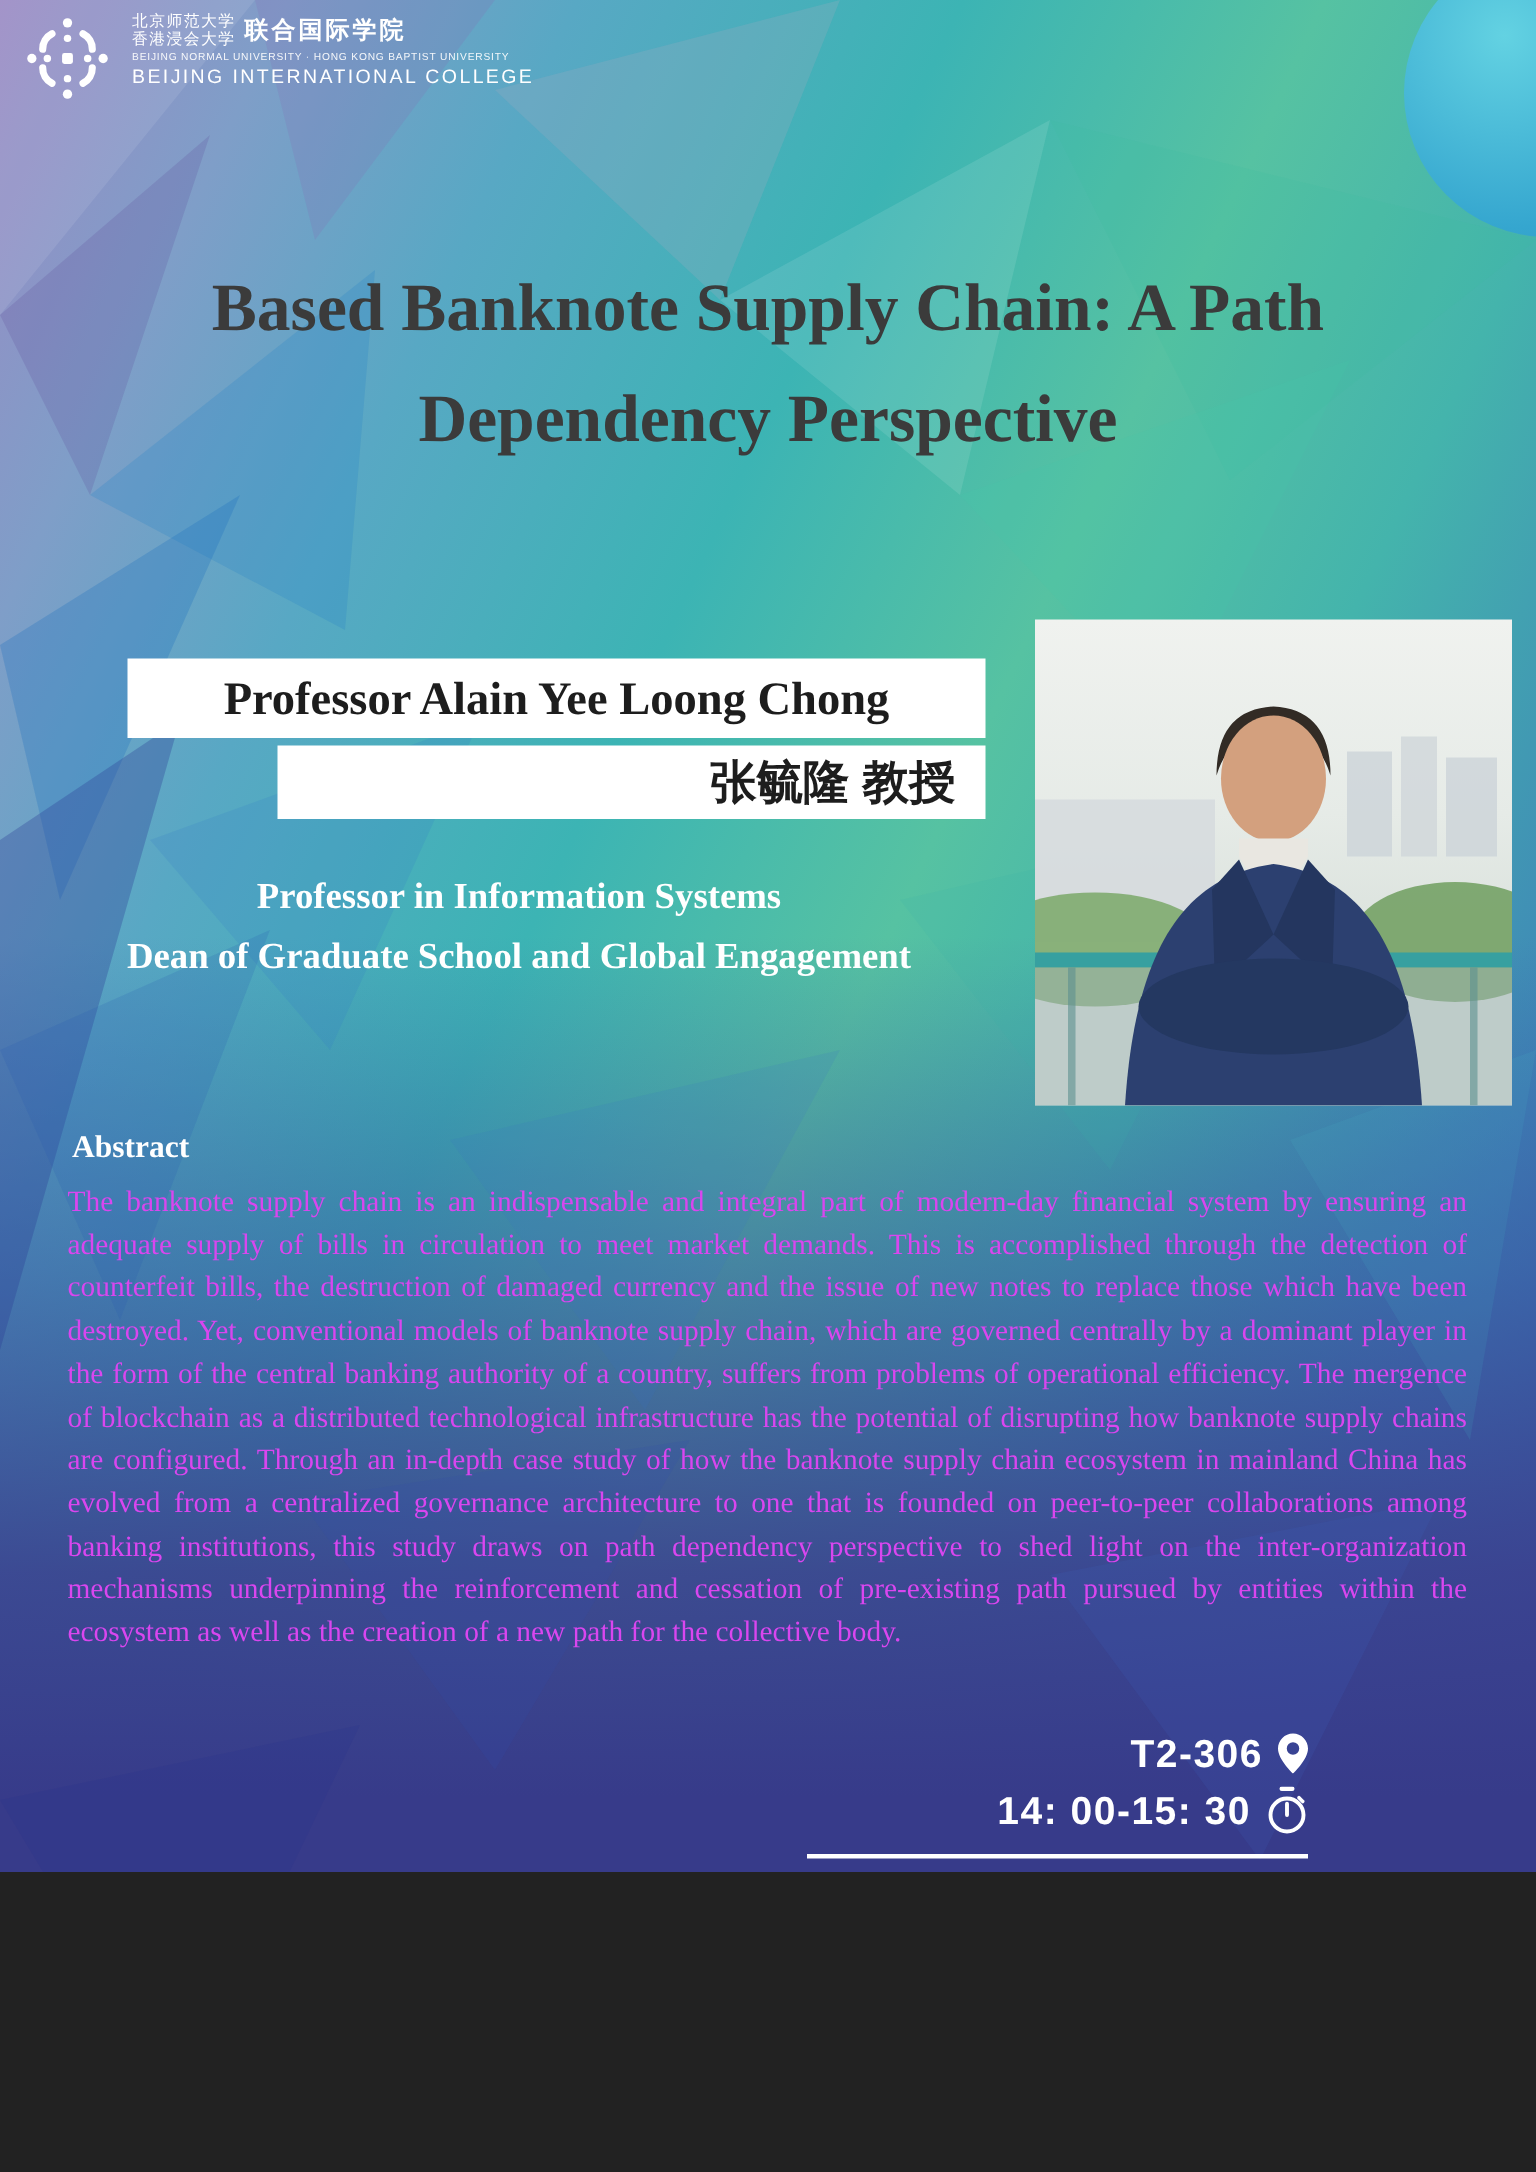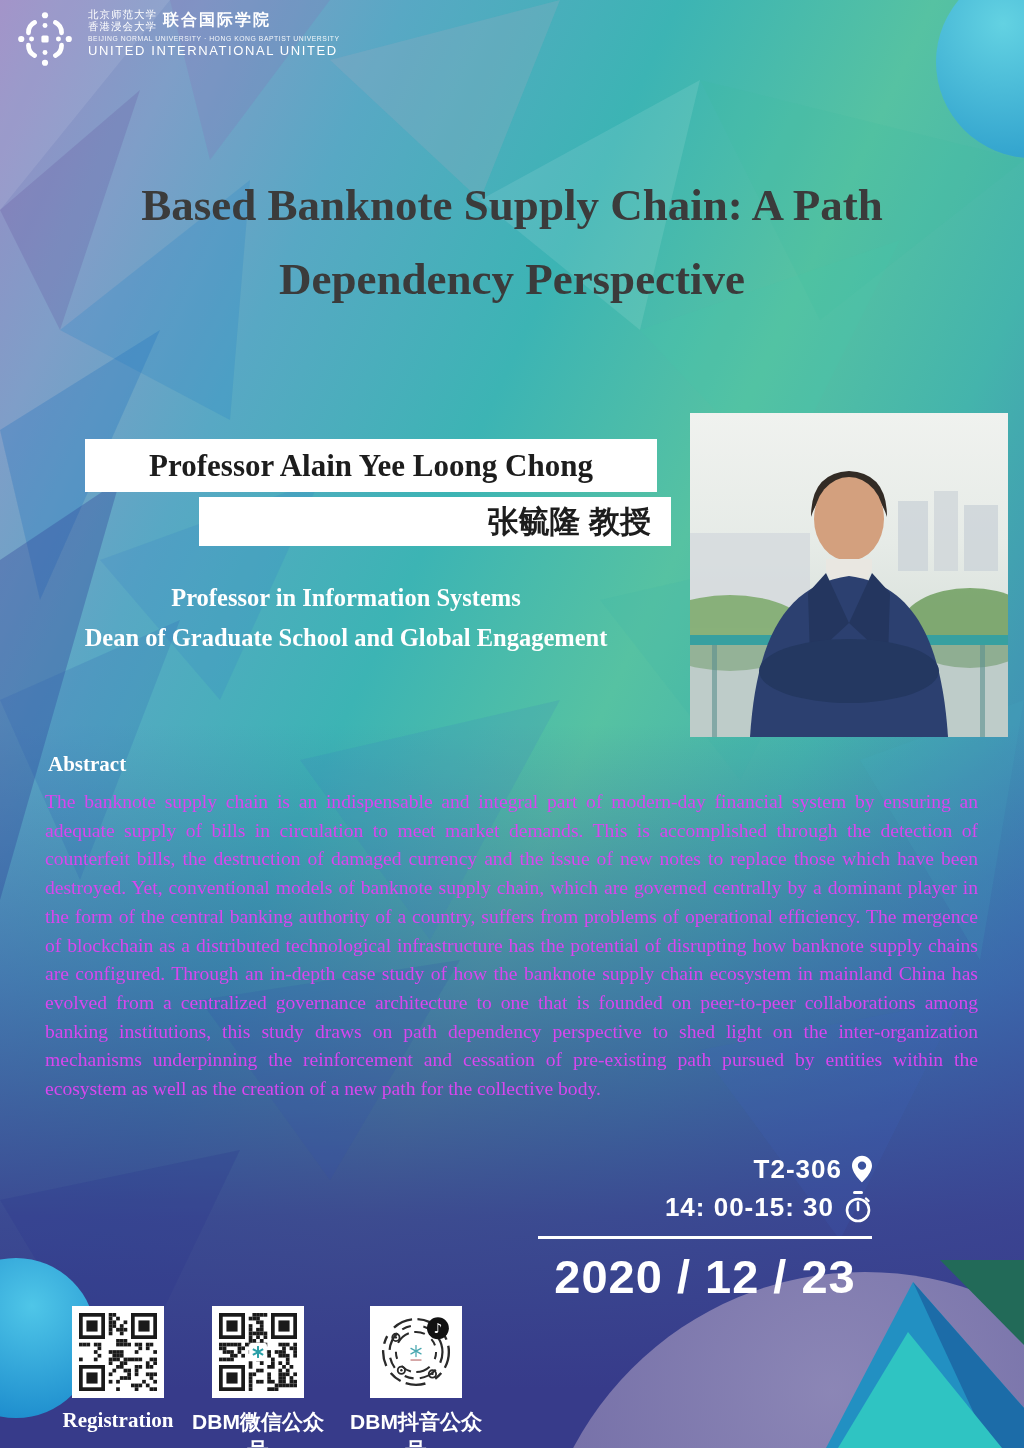--- a/index.html
+++ b/index.html
@@ -1,16 +1,16 @@
 <!DOCTYPE html>
 <html><head>
 <meta charset="utf-8">
 <style>
   html,body{margin:0;padding:0;background:#222;}
-  #poster{position:relative;width:1024px;height:1448px;overflow:hidden;
+  #poster{position:relative;width:1024px;height:1248px;overflow:hidden;
           font-family:"Liberation Serif",serif;}
   
   .bg-base{position:absolute;inset:0;
     background:
       linear-gradient(180deg, rgba(58,63,142,0) 50%, rgba(56,80,160,.55) 68%, rgba(58,63,142,.9) 84%, #373b8a 96%),
       linear-gradient(115deg, #9a8ac4 0%, #7f9ec8 12%, #58a8c4 24%, #3cb4b4 40%, #56c2a2 55%, #44b4ac 68%, #3f86b8 85%, #3f62a8 100%);}
   .bg-poly{position:absolute;inset:0;pointer-events:none;}
   .sphere{position:absolute;border-radius:50%;}
   #sph-tr{left:936px;top:-34px;width:192px;height:192px;
     background:radial-gradient(circle at 35% 30%, #63d2e2, #35a6cf 70%, #2f98c4);}
@@ -29,21 +29,21 @@
   .logo-en2{font-family:"Liberation Sans",sans-serif;font-size:13px;letter-spacing:1.6px;margin-top:1px;}
   .series{position:absolute;left:25px;top:106px;color:#fff;font-weight:bold;
           font-size:26px;letter-spacing:4px;}
   
   .title{position:absolute;left:62px;top:168px;width:900px;text-align:center;
          color:#3b3b3b;font-weight:bold;font-size:45px;line-height:74px;}
   .title span{display:block;}
   
   .name-box-en{position:absolute;left:85px;top:439px;width:572px;height:53px;background:#fff;
     display:flex;align-items:center;justify-content:center;font-size:31px;font-weight:bold;color:#1d1d1d;}
-  .name-box-cn{position:absolute;left:199px;top:497px;width:472px;height:49px;background:#fff;
+  .name-box-cn{position:absolute;left:185px;top:497px;width:472px;height:49px;background:#fff;
     display:flex;align-items:center;justify-content:flex-end;padding-right:20px;box-sizing:border-box;
     font-size:31px;font-weight:bold;color:#1d1d1d;}
   .roles{position:absolute;left:28px;top:578px;width:636px;text-align:center;color:#fff;
          font-weight:bold;font-size:24.5px;line-height:40px;}
   .roles span{display:block;}
   .photo{position:absolute;left:690px;top:413px;width:318px;height:324px;
          background:linear-gradient(#f0f2ef 0%, #e6ebe7 40%, #dde4df 60%);}
   
   .abstract-heading{position:absolute;left:48px;top:752px;color:#fff;font-weight:bold;font-size:21px;}
   .abstract-body{position:absolute;left:45px;top:788px;width:933px;color:#d946ef;
@@ -120,21 +120,21 @@
     </svg>
     <div>
       <div class="logo-cnrow">
         <div class="logo-cnstack cn">
           <div>北京师范大学</div>
           <div>香港浸会大学</div>
         </div>
         <div class="logo-cnname cn">联合国际学院</div>
       </div>
       <div class="logo-en1">BEIJING NORMAL UNIVERSITY · HONG KONG BAPTIST UNIVERSITY</div>
-      <div class="logo-en2">UNITED INTERNATIONAL UNITED</div>
+      <div class="logo-en2">BEIJING INTERNATIONAL COLLEGE</div>
     </div>
   </div>
 
 
   <div class="title">
     <span>Based Banknote Supply Chain: A Path</span>
     <span>Dependency Perspective</span>
   </div>
 
   <div class="name-box-en">Professor Alain Yee Loong Chong</div>

